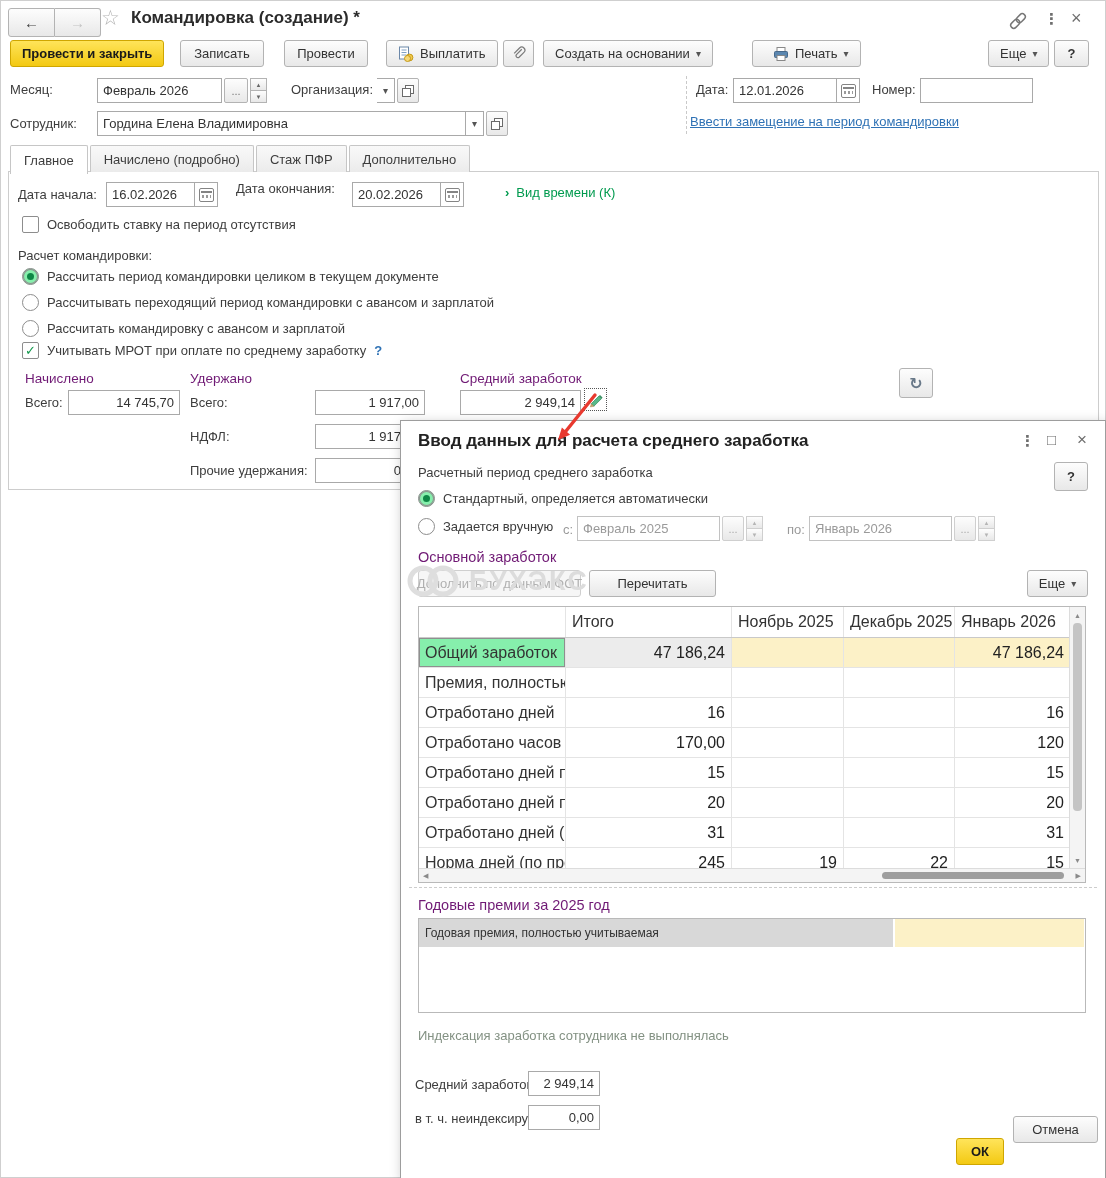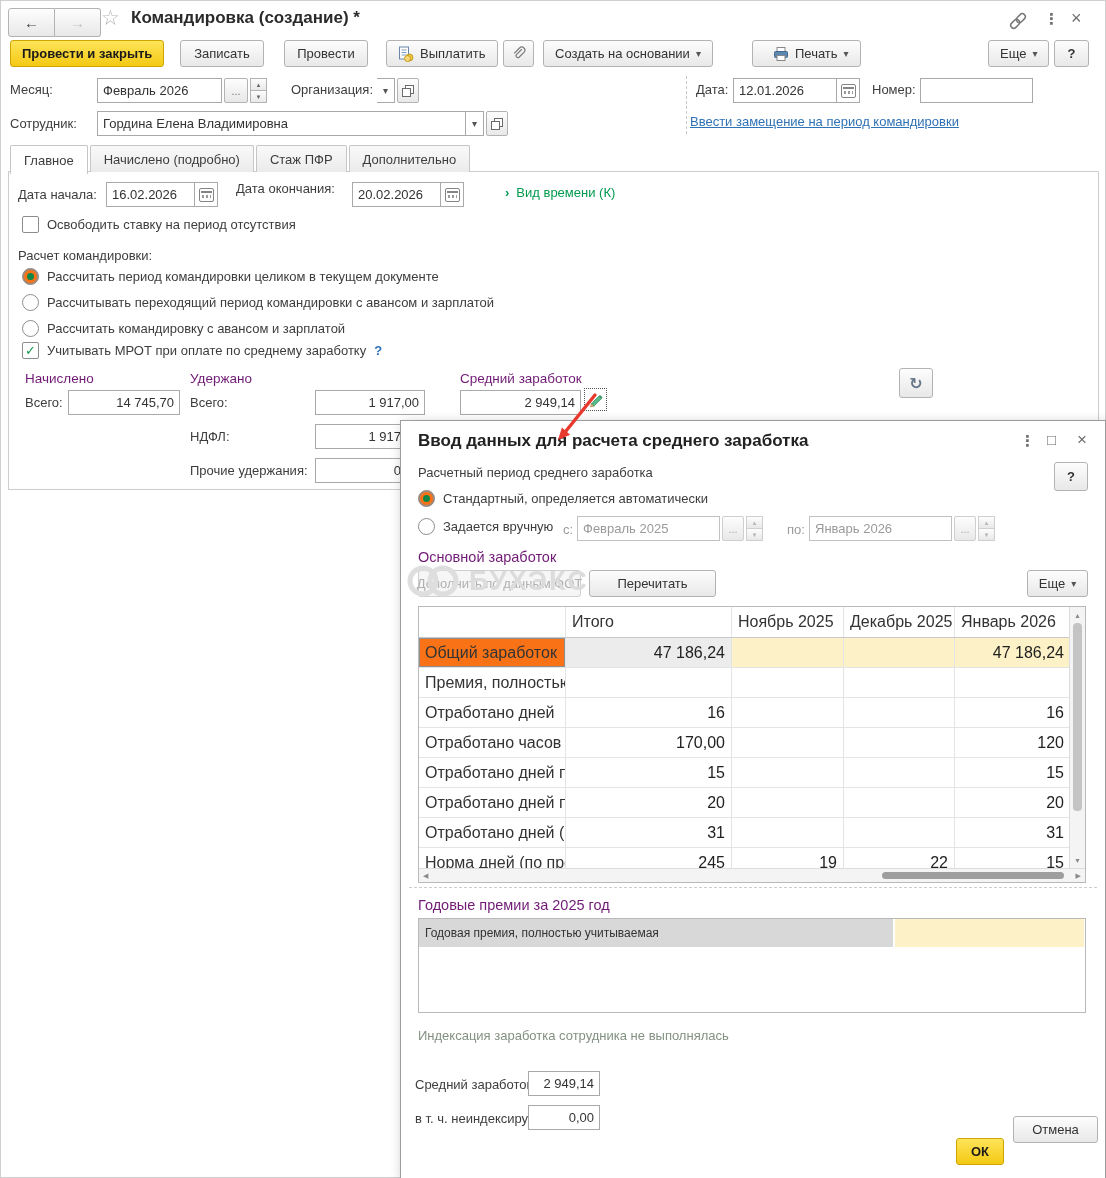--- a/index.html
+++ b/index.html
@@ -50,21 +50,21 @@
        border:1px solid #9d9d9d;box-shadow:3px 4px 12px rgba(0,0,0,.28);z-index:10;}
   .wctl{color:#6e6e6e;font-size:15px;line-height:1;cursor:pointer;}
   .tbl{position:absolute;border:1px solid #b9b9b9;background:#fff;overflow:hidden;}
   .trow{display:flex;height:29px;border-bottom:1px solid #e4e4e4;}
   .trow.head{height:30px;border-bottom:1px solid #c9c9c9;}
   .tc{box-sizing:border-box;border-right:1px solid #e4e4e4;display:flex;align-items:center;
       padding:0 6px;font-size:16px;color:#333;overflow:hidden;white-space:nowrap;}
   .tc.num{justify-content:flex-end;color:#222;}
   .c0{width:147px;}.c1{width:166px;}.c2{width:112px;}.c3{width:111px;}.c4{width:115px;border-right:none;}
   .hl{background:#fcf1c7;}
-  .sel{background:#f97316;box-shadow:inset 0 0 0 1px #8f8f8f;}
+  .sel{background:#86efac;box-shadow:inset 0 0 0 1px #8f8f8f;}
   .shade{background:#ececec;}
   .dim{color:#a09a82;}
   .vsb{position:absolute;right:0;top:0;width:15px;bottom:13px;background:#f4f4f4;border-left:1px solid #dcdcdc;}
   .hsb{position:absolute;left:0;right:0;bottom:0;height:13px;background:#f4f4f4;border-top:1px solid #dcdcdc;}
   .sbarrow{position:absolute;color:#8a8a8a;font-size:7px;line-height:1;}
   .vthumb{position:absolute;left:3px;width:9px;background:#c4c4c4;border-radius:4px;}
   .hthumb{position:absolute;top:3px;height:7px;background:#9e9e9e;border-radius:4px;}
   .wmark{position:absolute;color:#dcdcdc;font-weight:bold;letter-spacing:2px;font-size:27px;
          display:flex;align-items:center;gap:8px;pointer-events:none;z-index:6;}
   .dash{border-top:1px dashed #cdcdcd;}

